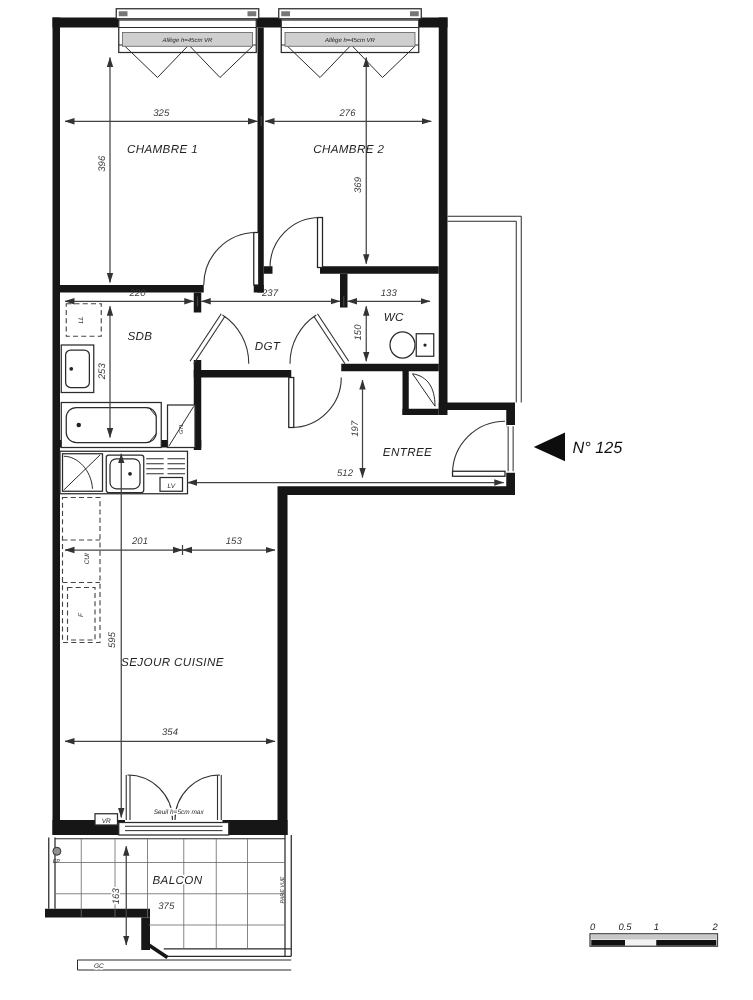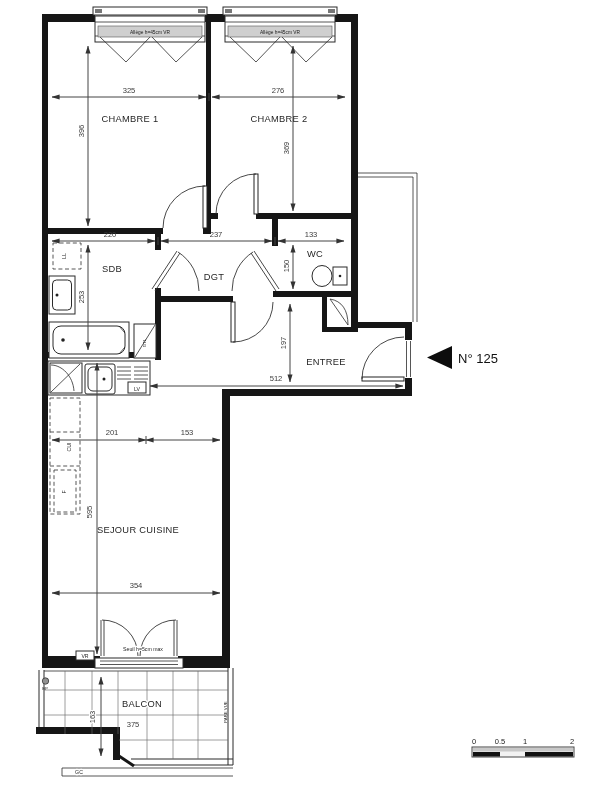--- a/index.html
+++ b/index.html
@@ -1,16 +1,16 @@
 <!DOCTYPE html>
 <html><head>
 <meta charset="utf-8">
 <style>
   html,body{margin:0;padding:0;background:#fff;}
-  .page{position:relative;width:586px;height:800px;background:#ffffff;overflow:hidden;}
+  .page{position:relative;width:586px;height:800px;background:#ffffff;overflow:hidden;font-style:italic;}
   svg{position:absolute;left:0;top:0;}
   text{font-family:"Liberation Sans",sans-serif;fill:#333;}
   .room{font-size:9.3px;letter-spacing:.3px;fill:#1f1f1f;text-anchor:middle;}
   .dim{font-size:7.6px;fill:#3a3a3a;text-anchor:middle;}
   .tiny{font-size:5.2px;fill:#1f1f1f;text-anchor:middle;}
   .micro{font-size:4.3px;fill:#1f1f1f;text-anchor:middle;}
   .winnote{font-size:4.8px;fill:#1a1a1a;text-anchor:middle;}
   .unit{font-size:13px;fill:#111;}
   .scalelab{font-size:7.5px;fill:#222;text-anchor:middle;}
   .halo{paint-order:stroke;stroke:#fff;stroke-width:2.6px;stroke-linejoin:round;}

